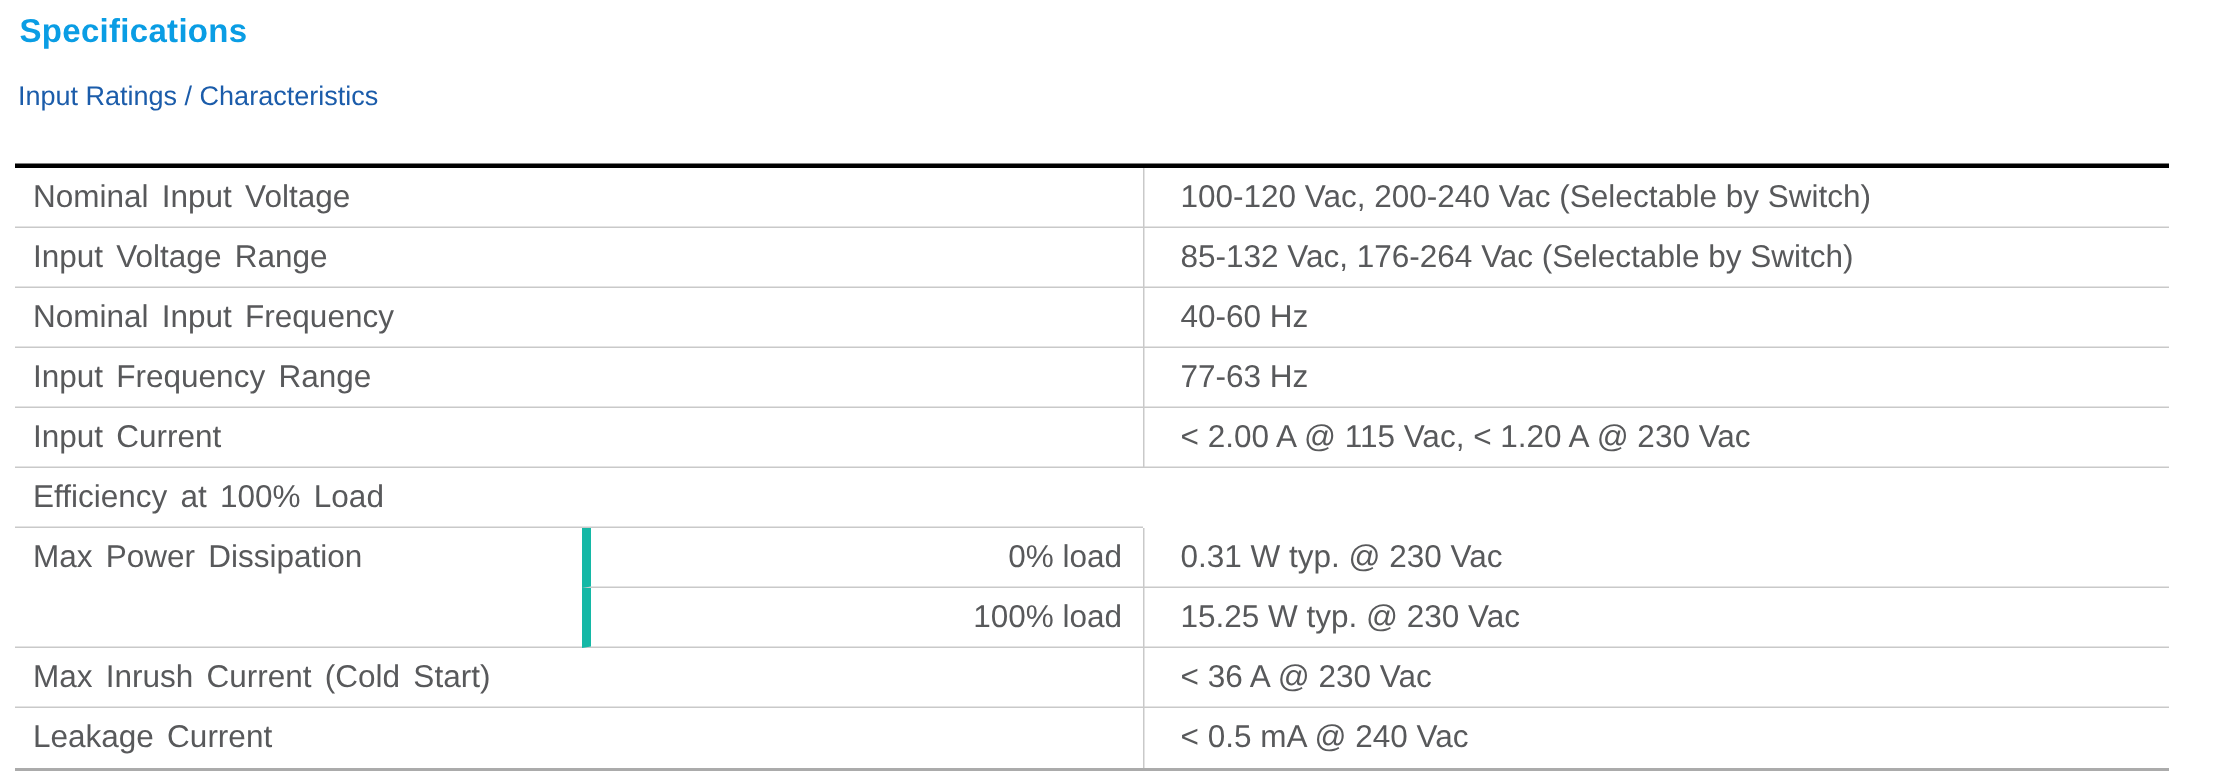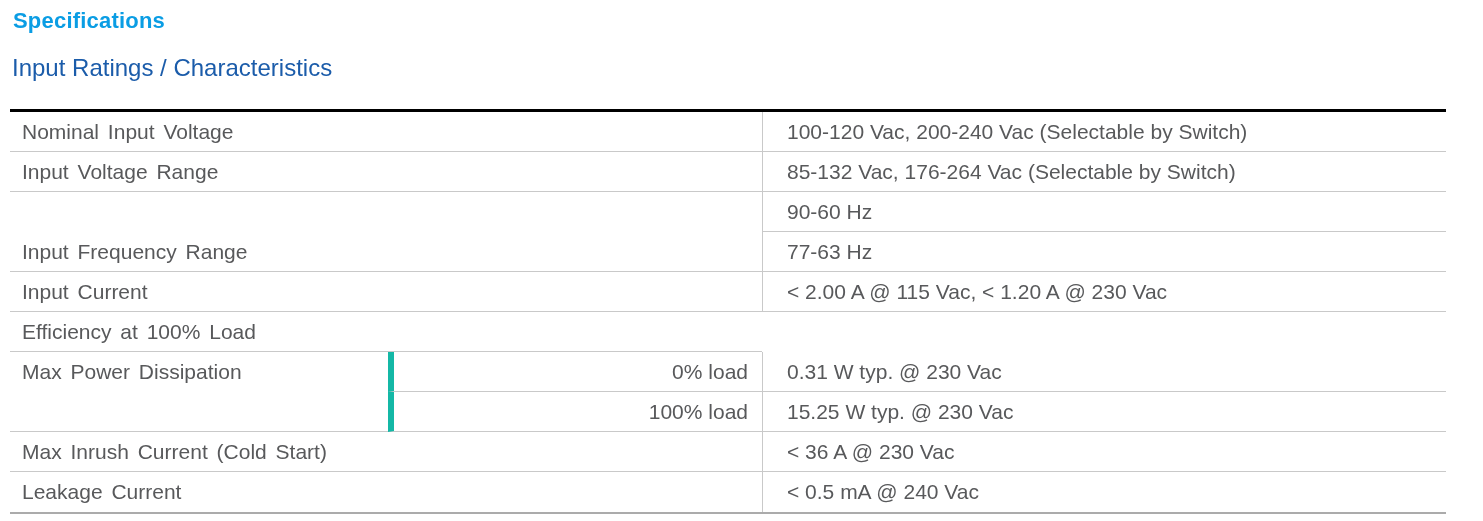--- a/index.html
+++ b/index.html
@@ -22,21 +22,21 @@
     left: 13px;
     font-size: 22px;
     font-weight: bold;
     color: #0a9de4;
     letter-spacing: 0.2px;
   }
   .doc-subtitle {
     position: absolute;
     top: 54px;
     left: 12px;
-    font-size: 24px;
+    font-size: 18px;
     font-weight: normal;
     color: #1b5caa;
   }
   .spec-table {
     position: absolute;
     top: 109px;
     left: 10px;
     width: 1436px;
     display: grid;
     grid-template-columns: 378px 374px auto;
@@ -91,21 +91,22 @@
   <div class="doc-subtitle">Input Ratings / Characteristics</div>
 
   <div class="spec-table">
 
     <div class="cell label">Nominal Input Voltage</div>
     <div class="cell value">100-120 Vac, 200-240 Vac (Selectable by Switch)</div>
 
     <div class="cell label">Input Voltage Range</div>
     <div class="cell value">85-132 Vac, 176-264 Vac (Selectable by Switch)</div>
 
-    <div class="cell value">90-60 Hz</div>
+    <div class="cell label">Nominal Input Frequency</div>
+    <div class="cell value">40-60 Hz</div>
 
     <div class="cell label">Input Frequency Range</div>
     <div class="cell value">77-63 Hz</div>
 
     <div class="cell label">Input Current</div>
     <div class="cell value">&lt; 2.00 A @ 115 Vac, &lt; 1.20 A @ 230 Vac</div>
 
     <div class="cell label">Efficiency at 100% Load</div>
 
     <div class="cell label narrow rowspan2">Max Power Dissipation</div>

